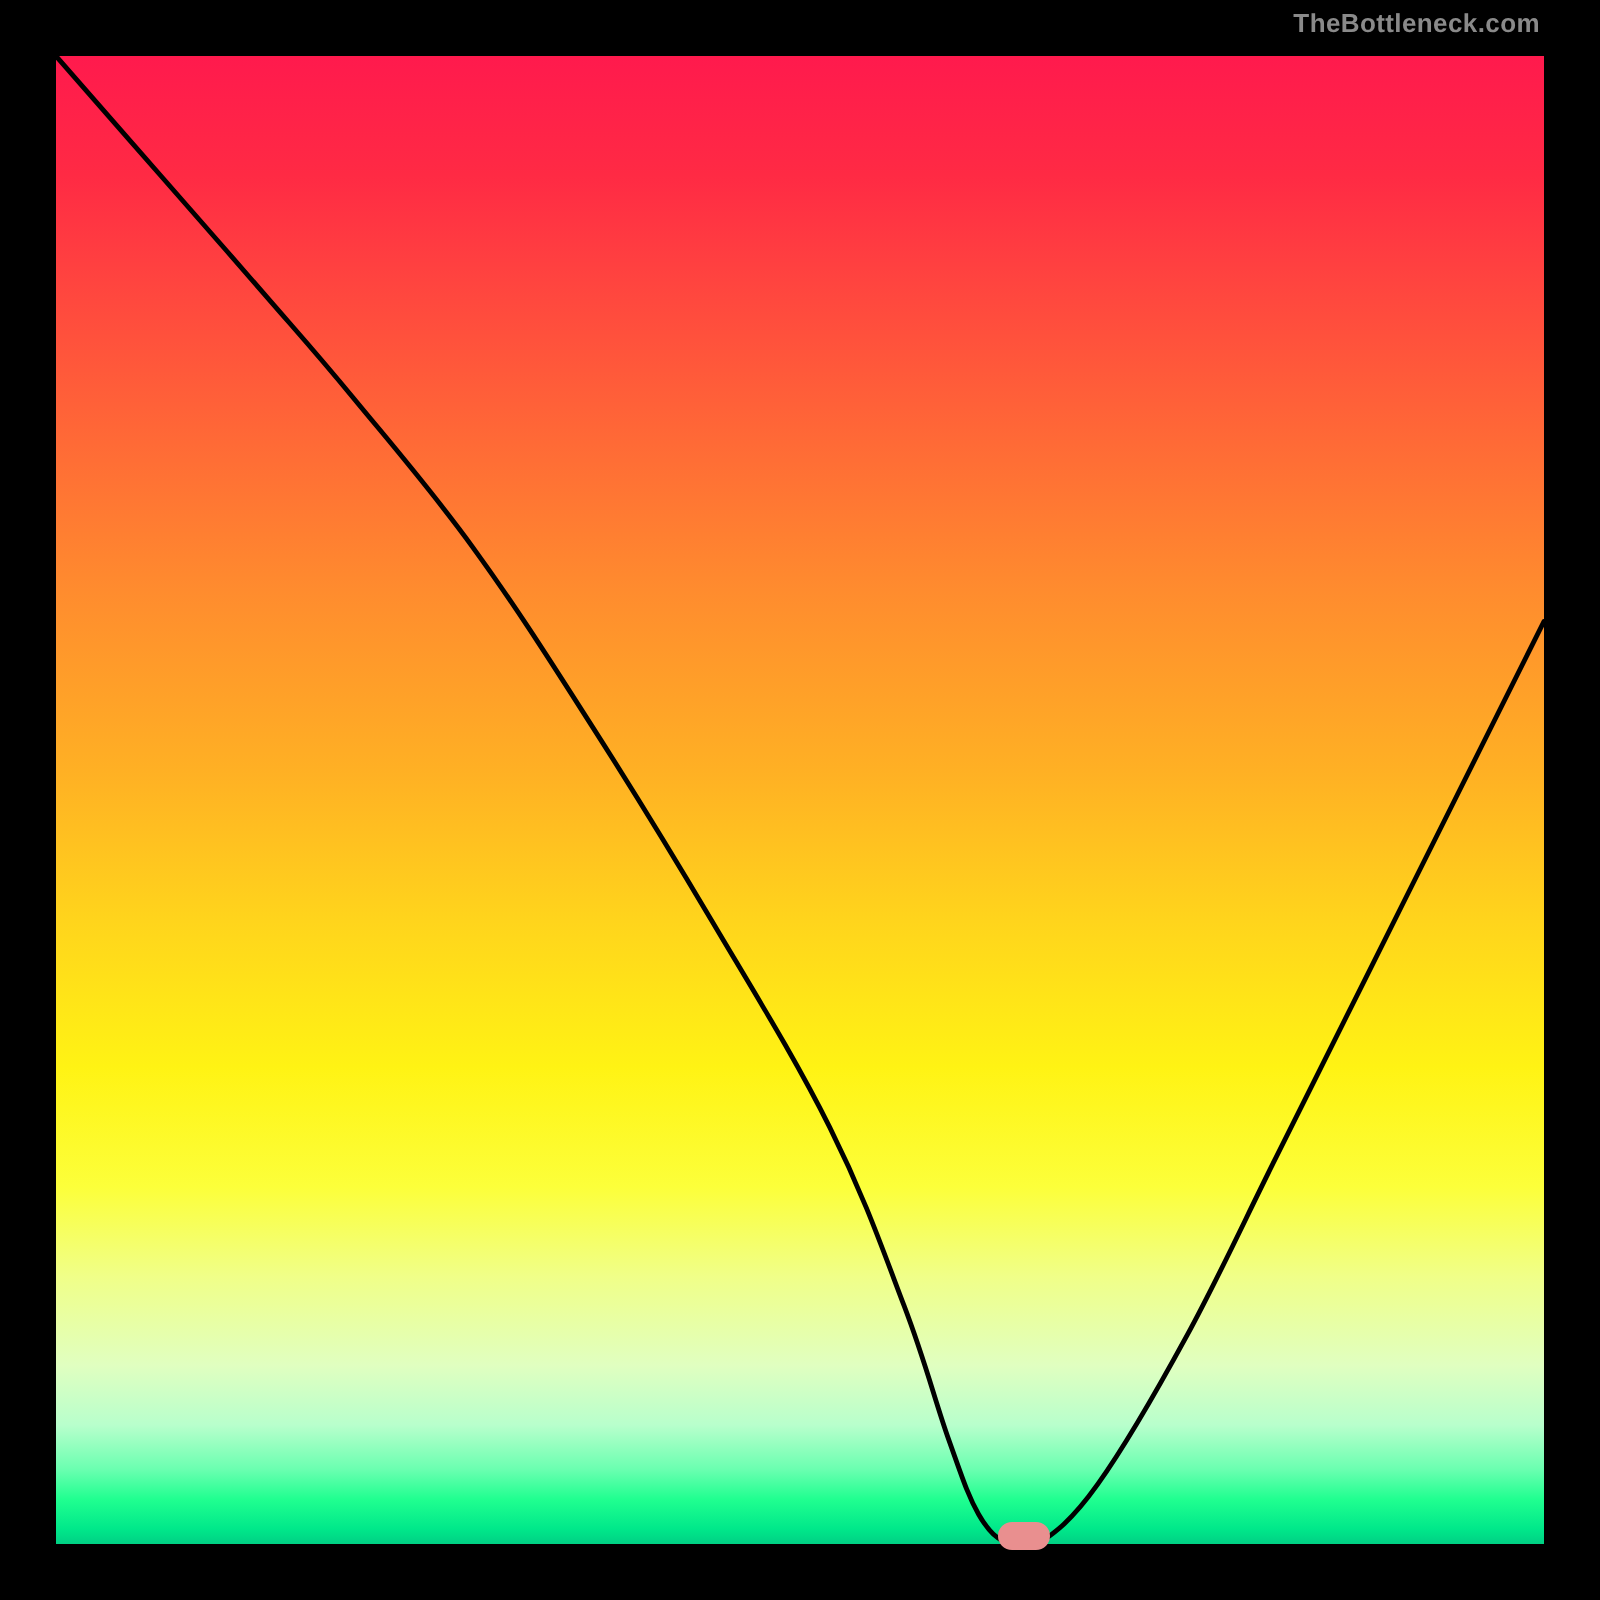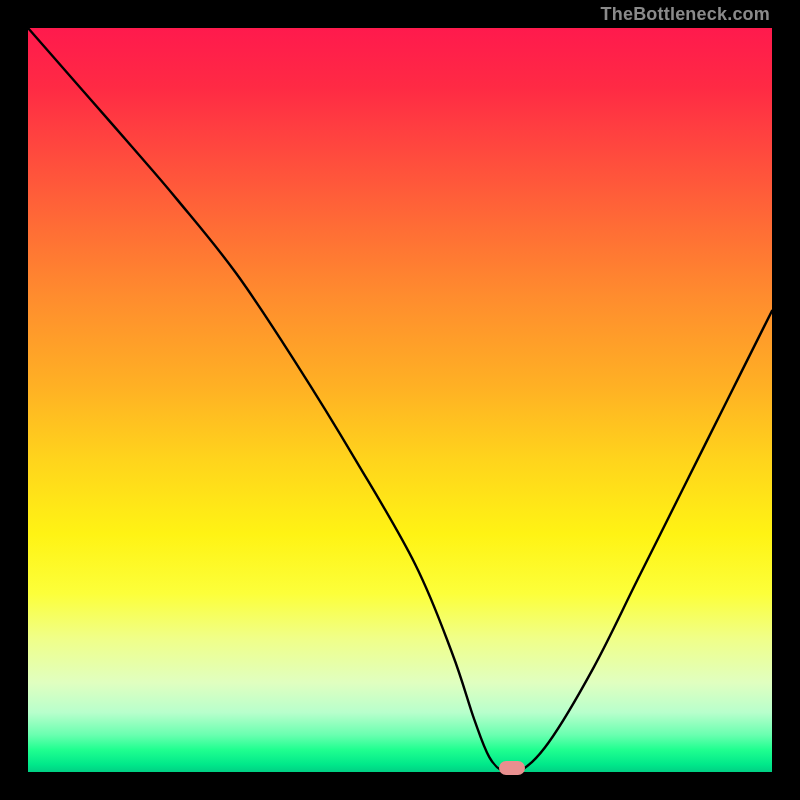--- a/index.html
+++ b/index.html
@@ -47,21 +47,21 @@
     height: 14px;
     border-radius: 7px;
     background: #e98f8f;
     transform: translate(-50%, -50%);
   }
   .watermark {
     position: absolute;
     top: 4px;
     right: 30px;
     font-family: Arial, Helvetica, sans-serif;
-    font-size: 18px;
+    font-size: 13px;
     font-weight: 600;
     color: #8a8a8a;
     letter-spacing: 0.2px;
     margin-left: 20px;
   }
 </style>
 </head>
 <body>
 
 <div class="frame">

